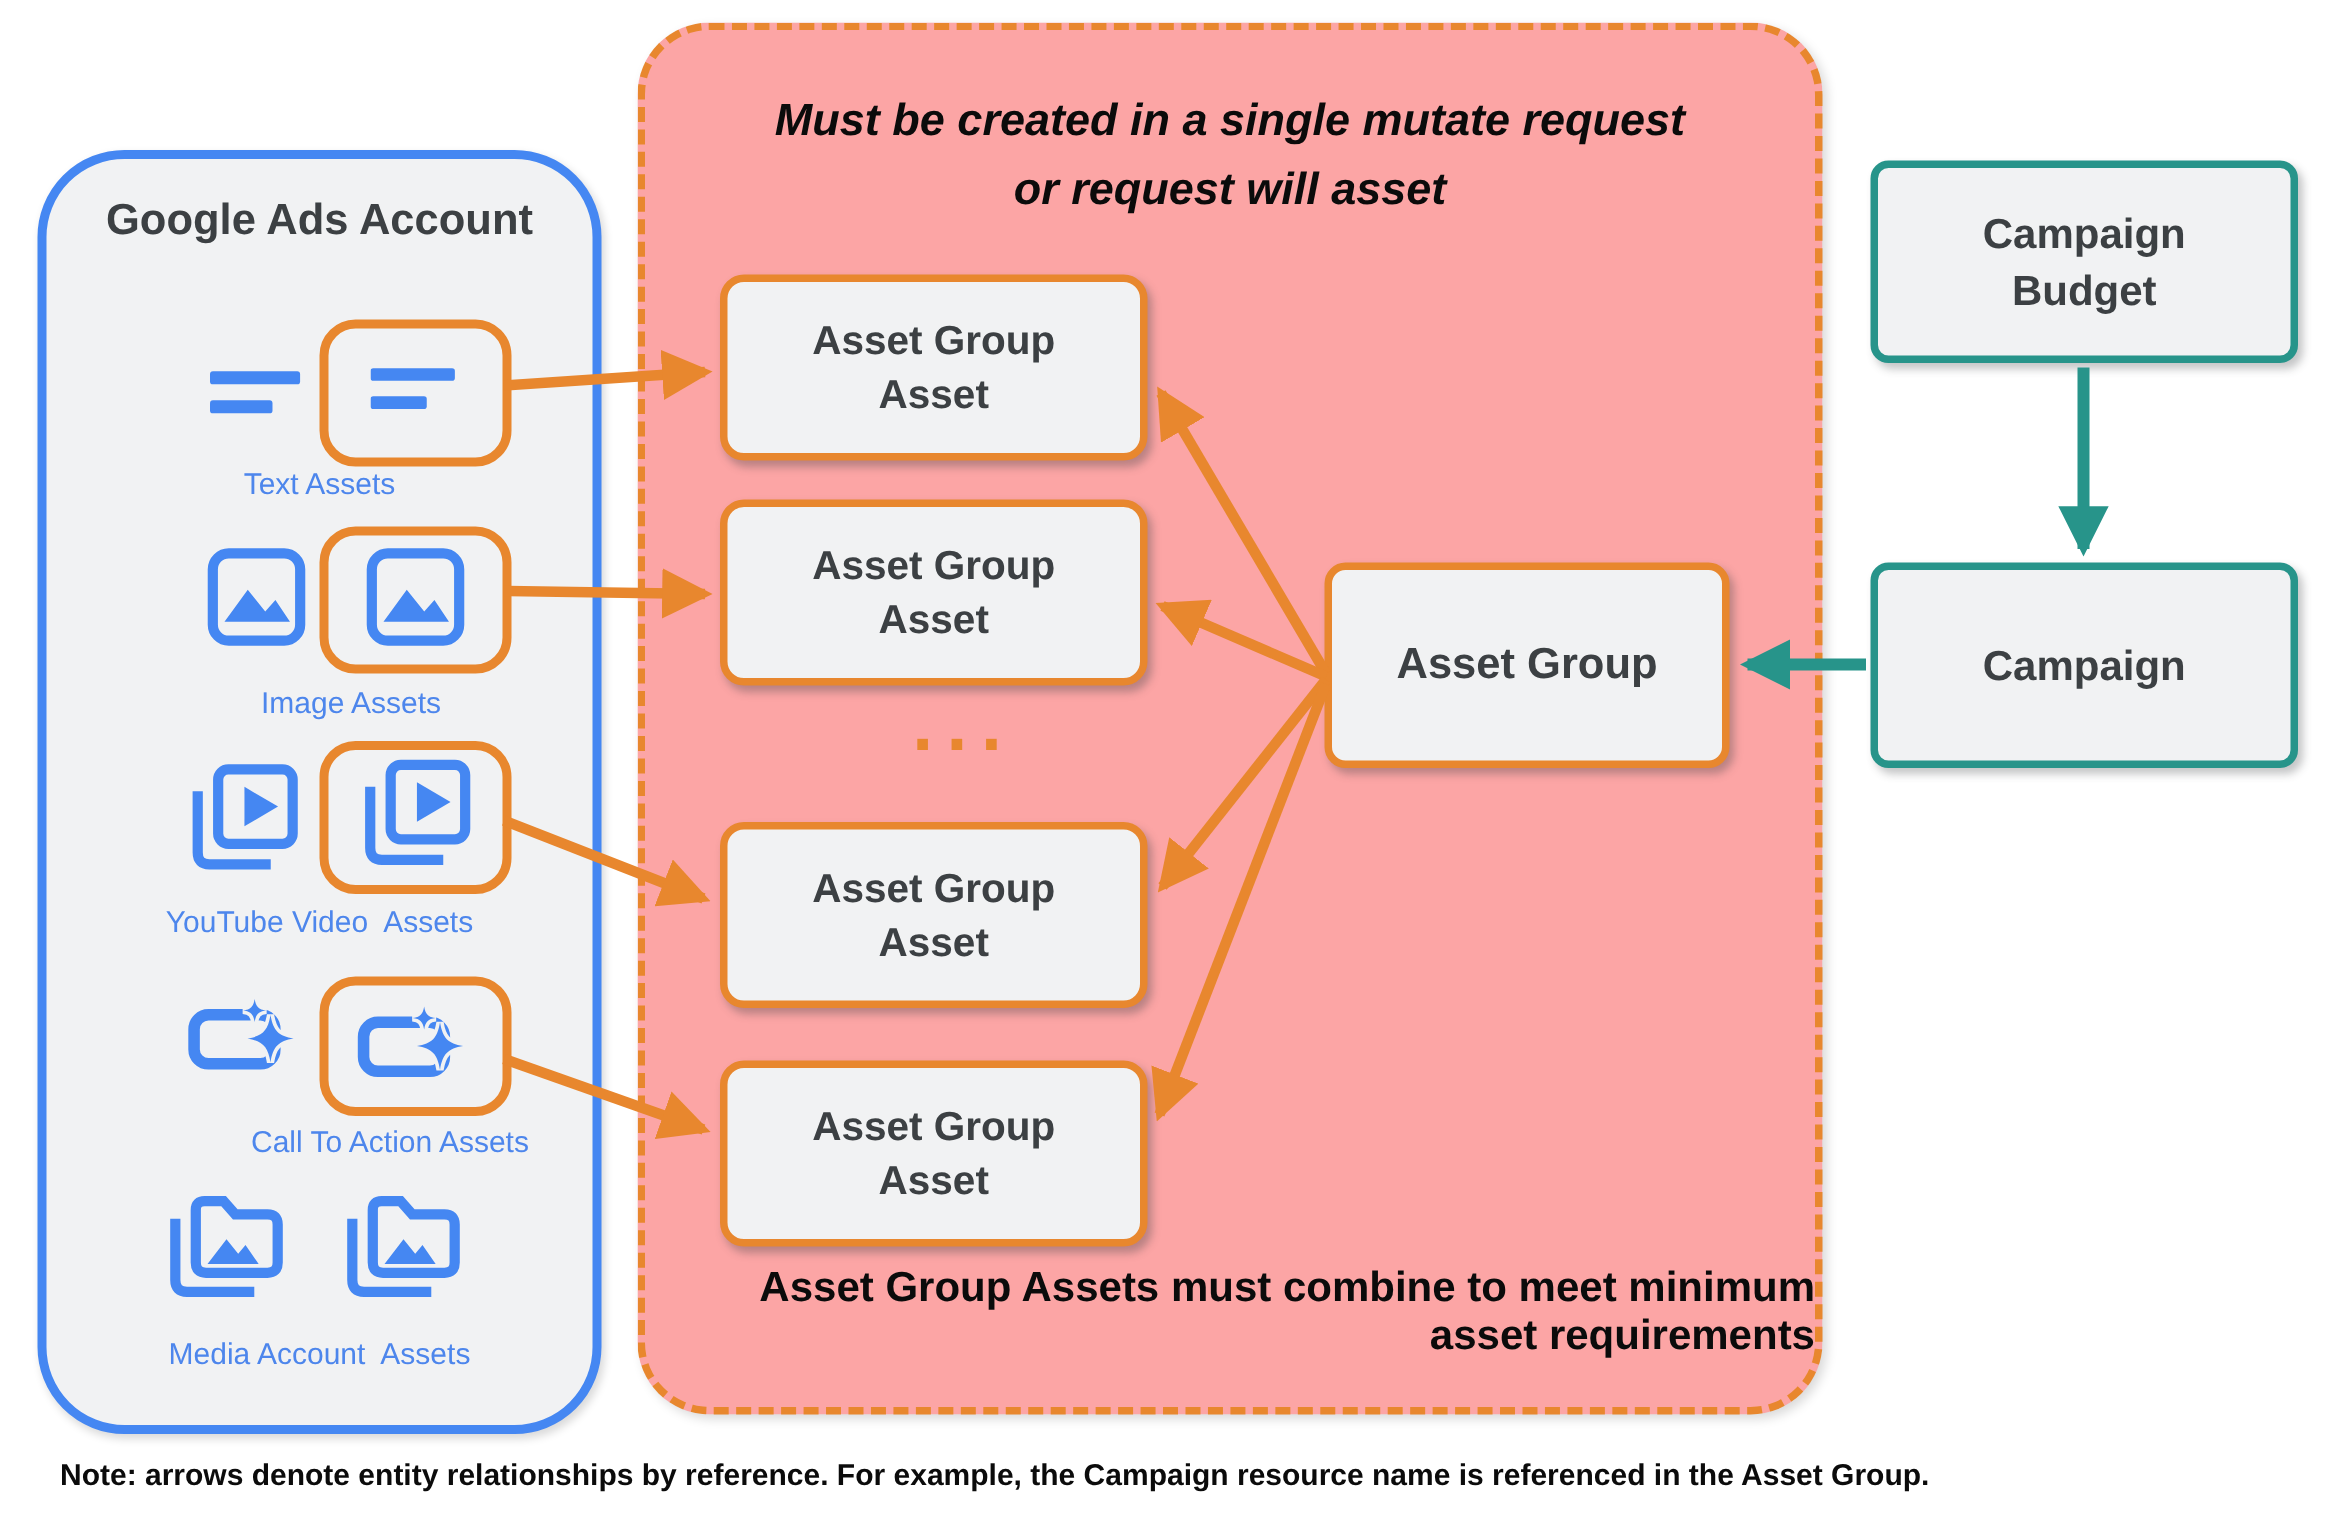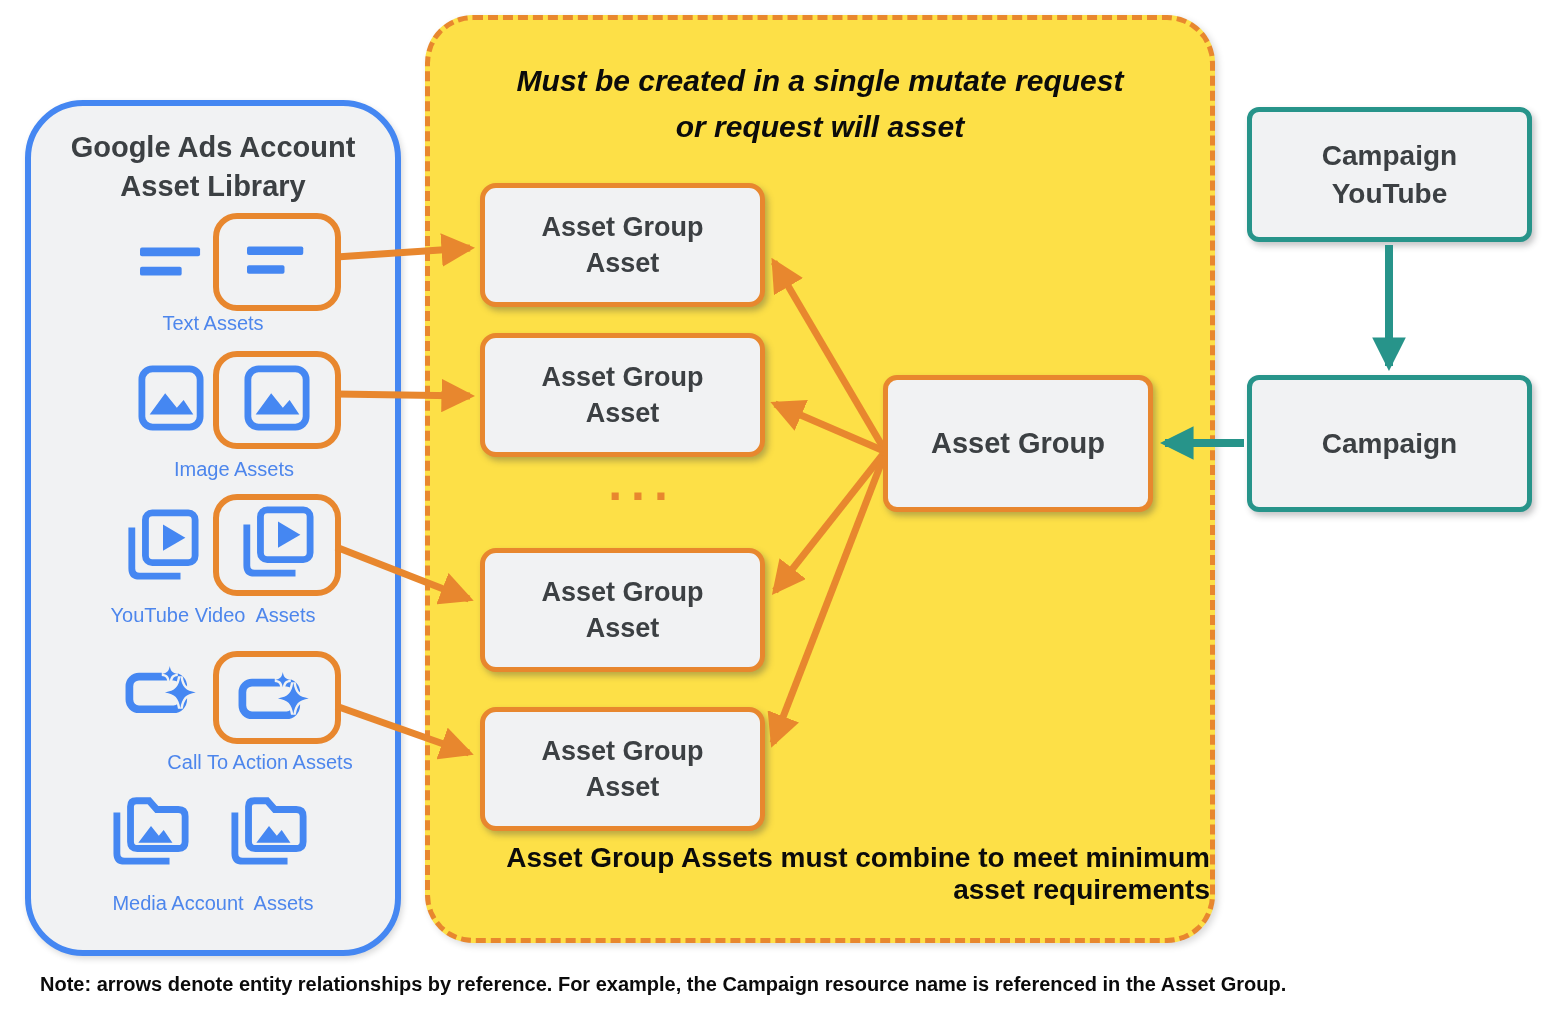--- a/index.html
+++ b/index.html
@@ -21,21 +21,21 @@
   .icon-slot{ position:absolute; display:flex; align-items:center; justify-content:center; }
   .oframe{ position:absolute; border:6px solid var(--orange); border-radius:24px;
     display:flex; align-items:center; justify-content:center; }
   .st { fill:none; stroke:var(--blue); stroke-width:7; }
   .st2{ fill:none; stroke:var(--blue); stroke-width:8; }
   .fl { fill:var(--blue); }
   .spark{ fill:var(--blue); stroke:var(--panel_fill); stroke-width:5; paint-order:stroke; }
 
   
   .mutate{ position:absolute; left:425px; top:15px; width:790px; height:928px;
-    background:#fde047; border:5px dashed var(--orange); border-radius:48px;
+    background:#fca5a5; border:5px dashed var(--orange); border-radius:48px;
     box-shadow:3px 3px 7px rgba(0,0,0,.15); }
   .mutate-title{ position:absolute; top:38px; left:0; width:100%; text-align:center;
     font-size:30px; font-weight:900; font-style:italic; color:var(--text_black); line-height:46px; }
   .mutate-foot{ position:absolute; bottom:32px; left:0; width:100%; text-align:right;
     font-size:28px; font-weight:bold; color:var(--text_black); }
 
   
   .aga{ position:absolute; left:480px; width:285px; height:124px;
     background:var(--box_fill); border:5px solid var(--orange); border-radius:16px;
     box-shadow:3px 4px 6px rgba(60,64,67,.35);
@@ -63,21 +63,20 @@
 
   .arrows{ position:absolute; left:0; top:0; width:1552px; height:1017px;
     pointer-events:none; z-index:50; }
 </style>
 </head>
 <body>
 
 <div class="panel">
   <div class="panel-title">
     <span style="display:block">Google Ads Account</span>
-    <span style="display:block">Asset Library</span>
   </div>
 
   <div class="icon-slot" style="left:108px; top:141px; width:64px; height:30px;">
     <svg viewBox="0 0 64 30" width="62" height="30">
         <rect class="fl" x="0" y="0" width="62" height="9" rx="2"></rect>
         <rect class="fl" x="0" y="20" width="43" height="9" rx="2"></rect>
       </svg>
   </div>
   <div class="oframe" style="left:182px; top:107px; width:128px; height:98px;">
     <span>
@@ -184,21 +183,21 @@
 </div>
 
 <div class="ellipsis">...</div>
 
 <div class="asset-group">
   <span>Asset Group</span>
 </div>
 
 <div class="tealbox budget">
   <span>Campaign</span>
-  <span>YouTube</span>
+  <span>Budget</span>
 </div>
 <div class="tealbox campaign">
   <span>Campaign</span>
 </div>
 
 <svg class="arrows" viewBox="0 0 1552 1017">
   <defs>
     <marker id="mo" viewBox="0 0 10 10" refX="8.5" refY="5" markerWidth="4.8" markerHeight="4.8" orient="auto-start-reverse" markerUnits="strokeWidth">
       <path d="M0 0 L10 5 L0 10 Z" fill="var(--orange)"></path>
     </marker>

